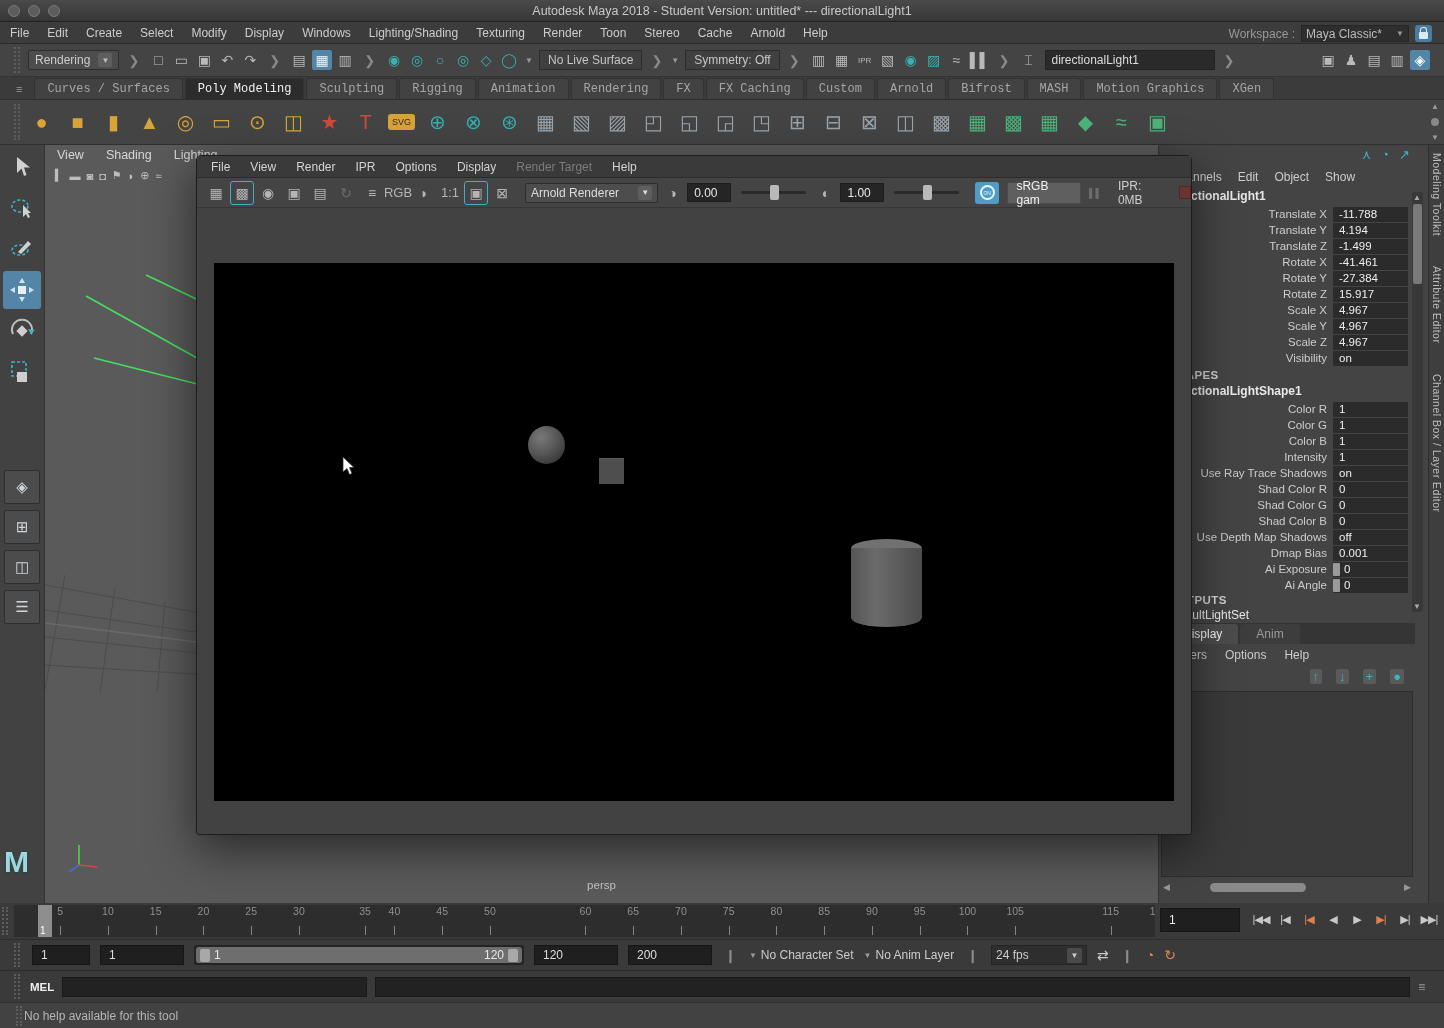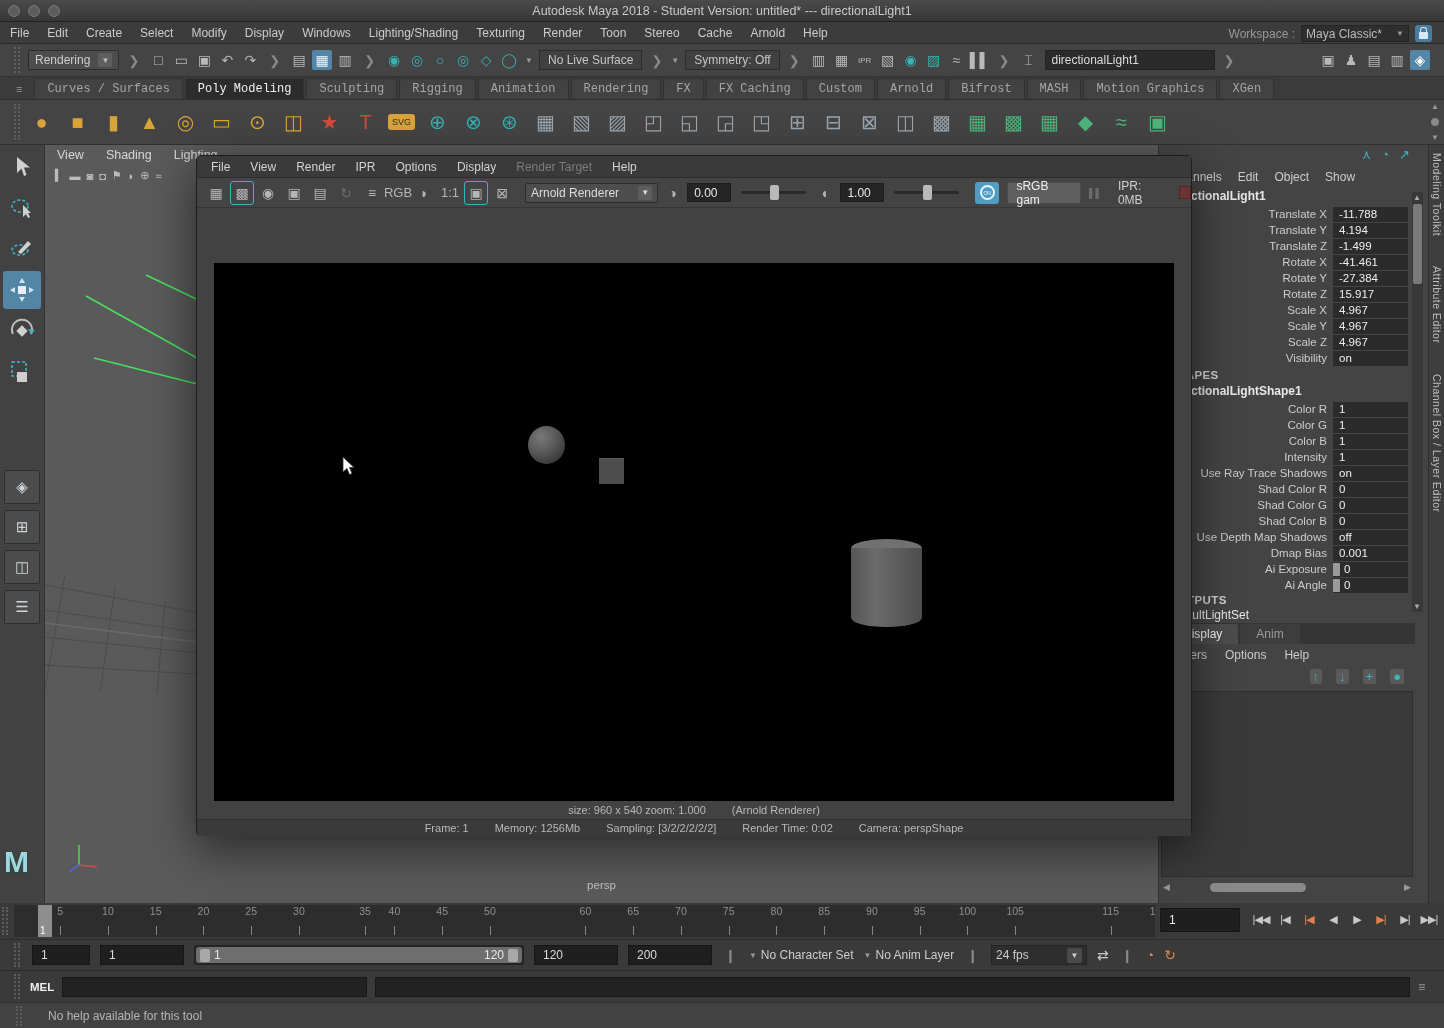--- a/index.html
+++ b/index.html
@@ -765,32 +765,20 @@
   <div class="rvimage">
     <div class="sphere"></div>
     <div class="cube"></div>
     <div class="cyl">
         <div class="cylbody"></div>
       </div>
     <svg style="position:absolute;left:128px;top:193px" width="14" height="20" viewBox="0 0 14 20">
       <path d="M1,1 L1,16 L5,12.5 L7.5,18.5 L10,17.5 L7.5,11.5 L12,11.5 Z" fill="#fff" stroke="#333" stroke-width="0.8"></path>
     </svg>
   </div>
-  <div class="rvsize">
-    <span>size: 960 x 540 zoom: 1.000</span>
-    <span>(Arnold Renderer)</span>
-  </div>
-  <div class="rvstats">
-
-  <span>Frame: 1</span>
-      <span>Memory: 1256Mb</span>
-      <span>Sampling: [3/2/2/2/2/2]</span>
-      <span>Render Time: 0:02</span>
-      <span>Camera: perspShape</span>
-    </div>
 </div>
 
 <div class="abs timeline">
   <div class="grip" style="margin-left:2px"></div>
   <div class="tltrack">
     <div>
 
     <div class="tl-tick" style="left: 46.2px;"><span>5</span><i></i></div>
         <div class="tl-tick" style="left: 93.95px;"><span>10</span><i></i></div>
         <div class="tl-tick" style="left: 141.7px;"><span>15</span><i></i></div>
@@ -885,14 +873,14 @@
 <div class="abs cmdrow">
   <div class="grip"></div>
   <span class="cmdlbl">MEL</span>
   <div class="cmdin"></div>
   <div class="cmdout"></div>
   <span style="color:#999;font-size:12px">≡</span>
 </div>
 
 <div class="abs helprow">
   <div class="grip"></div>
-  <span style="margin-left:24px">No help available for this tool</span>
+  <span style="margin-left:0">No help available for this tool</span>
 </div>
 
 </body></html>

